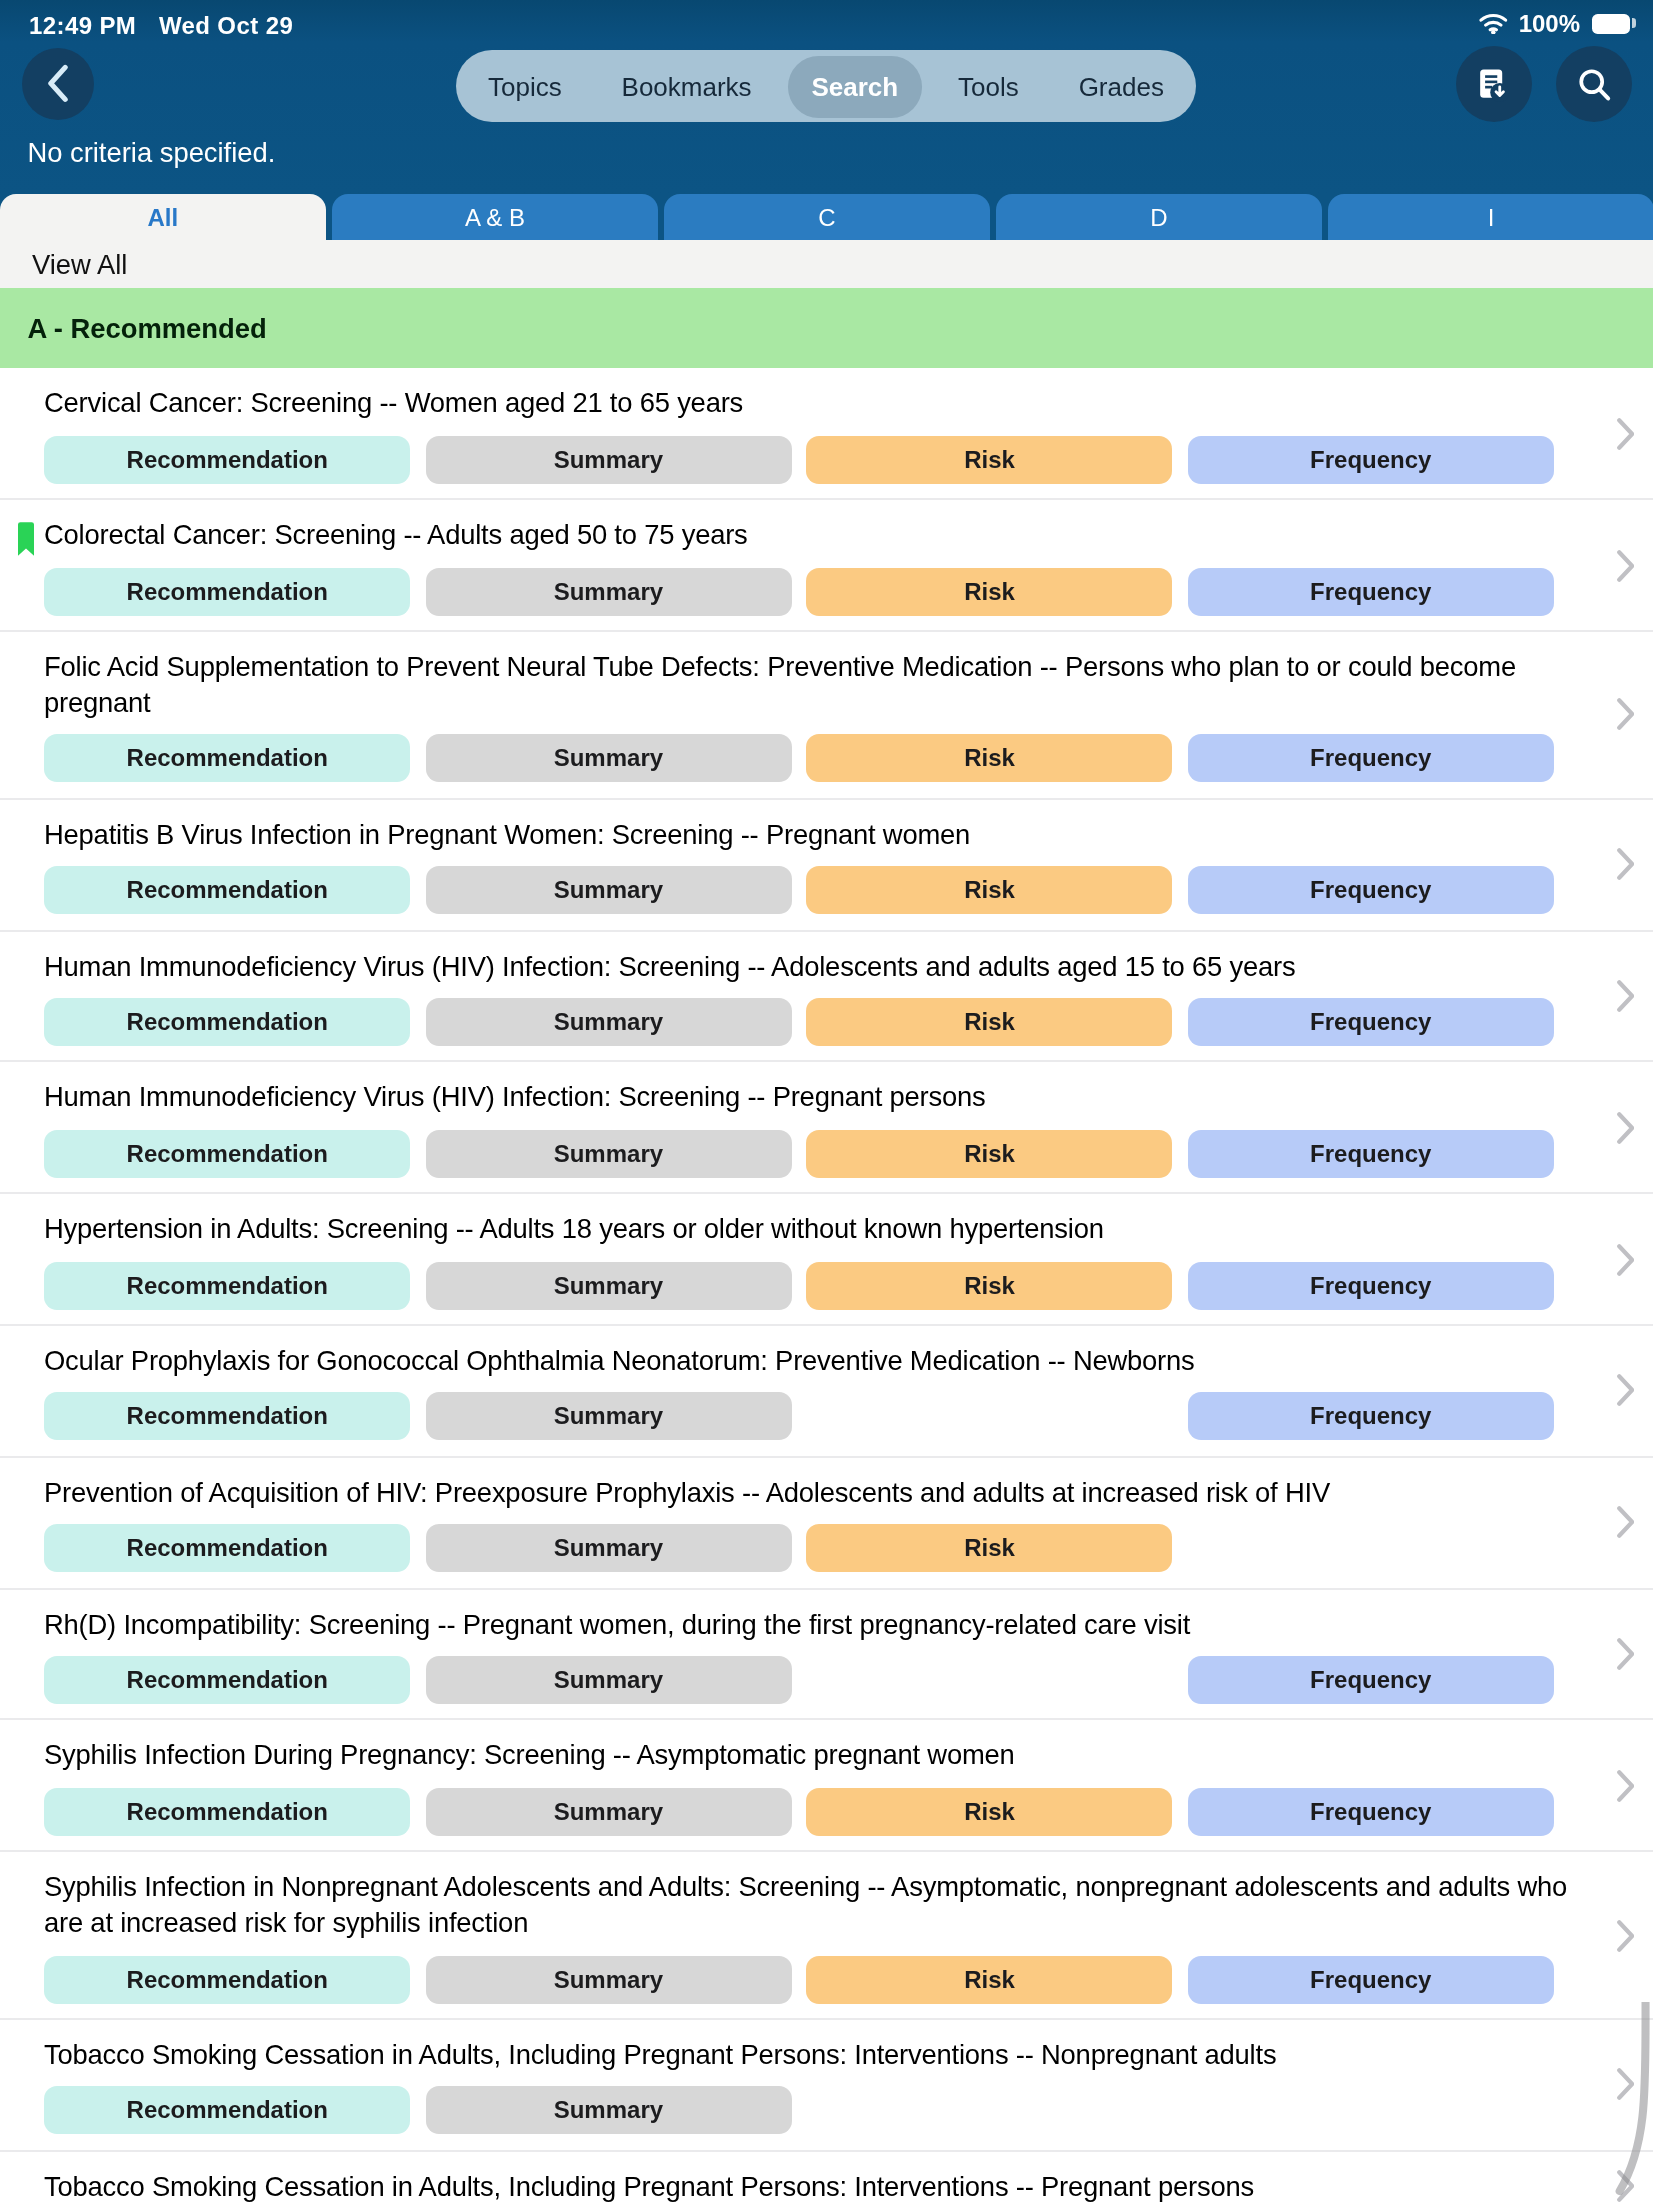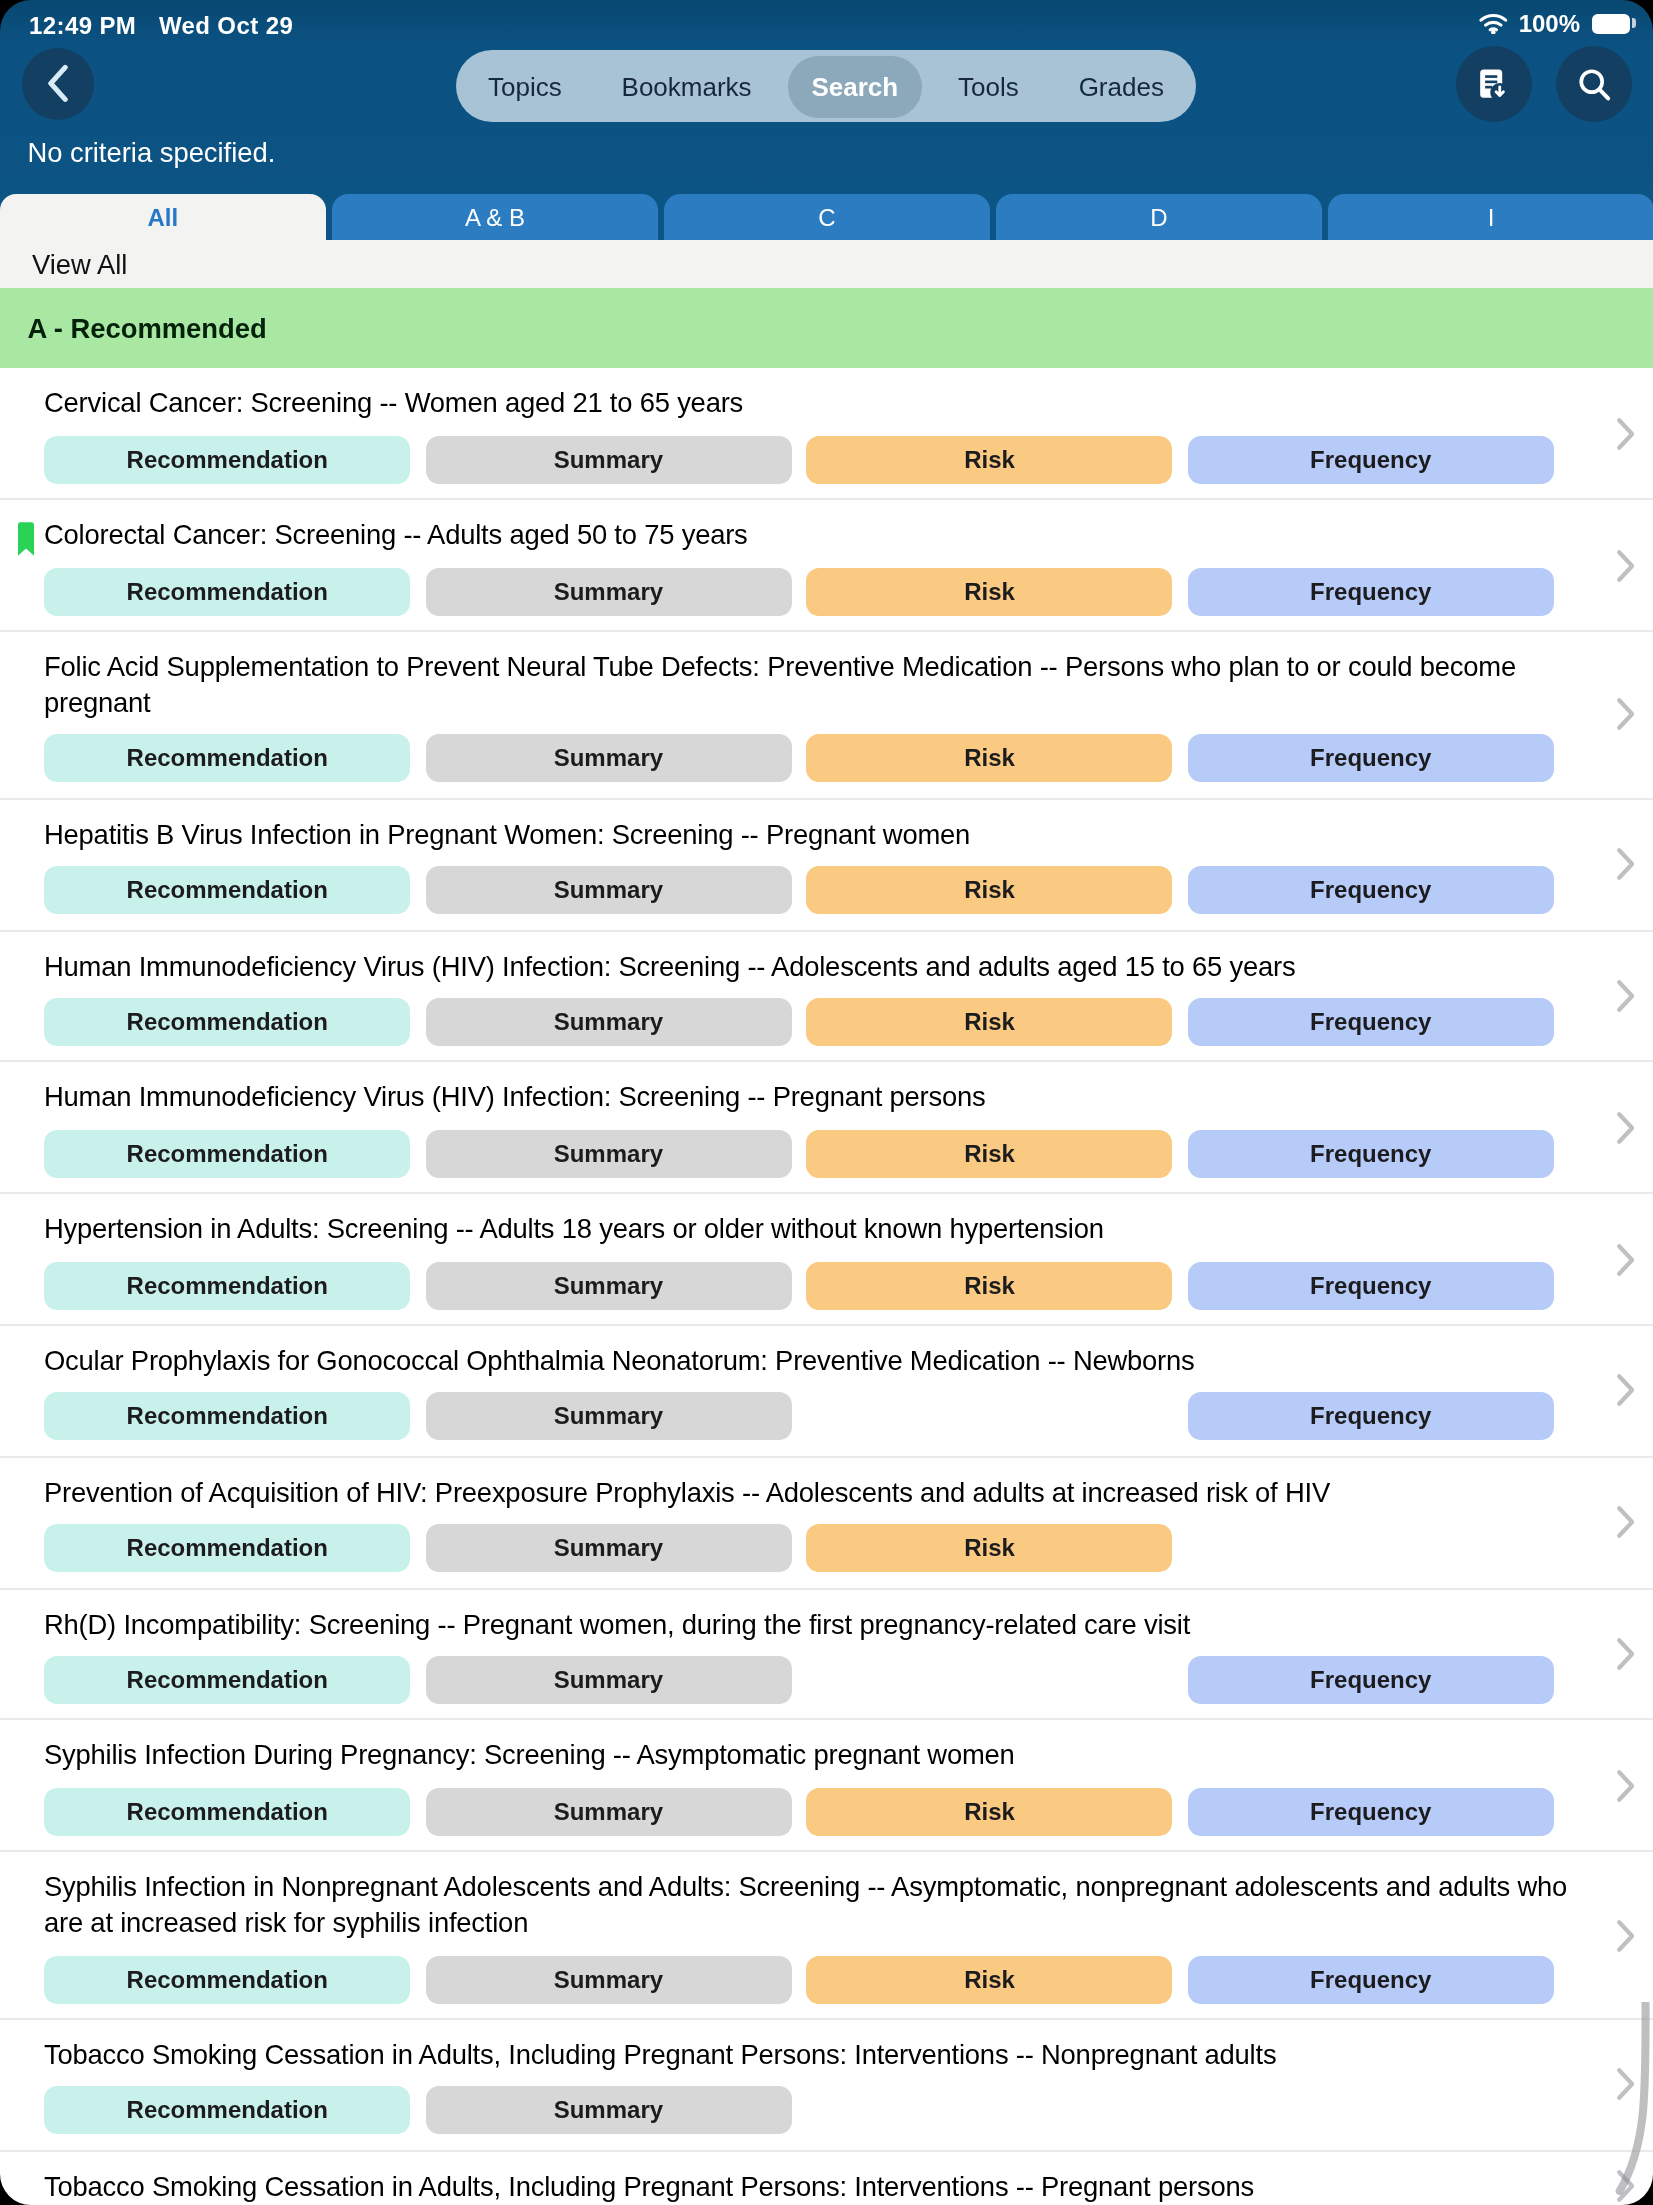--- a/index.html
+++ b/index.html
@@ -1,16 +1,16 @@
 <!DOCTYPE html>
 <html style="--recommendation-bg: #c9f1ec; --summary-bg: #d7d7d7; --risk-bg: #fbca82; --frequency-bg: #b7cbf8; --section-bg: #a9e8a3; --bookmark-green: #2ad356; --header-blue: #0c5484; --tab-blue: #2b7cc1; --tab-active-text: #2878c8;font-size:13px"><head>
 <meta charset="utf-8">
 <style>
   html,body{margin:0;padding:0;background:#000;}
-  .viewport{width:1653px;height:2205px;overflow:hidden;position:relative;border-radius:31px;}
+  .viewport{width:1653px;height:2205px;overflow:hidden;position:relative;}
   .screen{
     width:827px;height:1103px;transform:scale(2);transform-origin:0 0;
     position:relative;overflow:hidden;background:#fff;
     font-family:"Liberation Sans","DejaVu Sans",sans-serif;
     -webkit-font-smoothing:antialiased;
   }
   
   .top{position:relative;height:97px;
     background:linear-gradient(180deg,#084871 0%,#0b5181 22%,var(--header-blue,#0c5484) 100%);}
   .status-left{position:absolute;left:14.5px;top:5.7px;color:#fff;font-size:12px;font-weight:700;letter-spacing:0.2px;}

